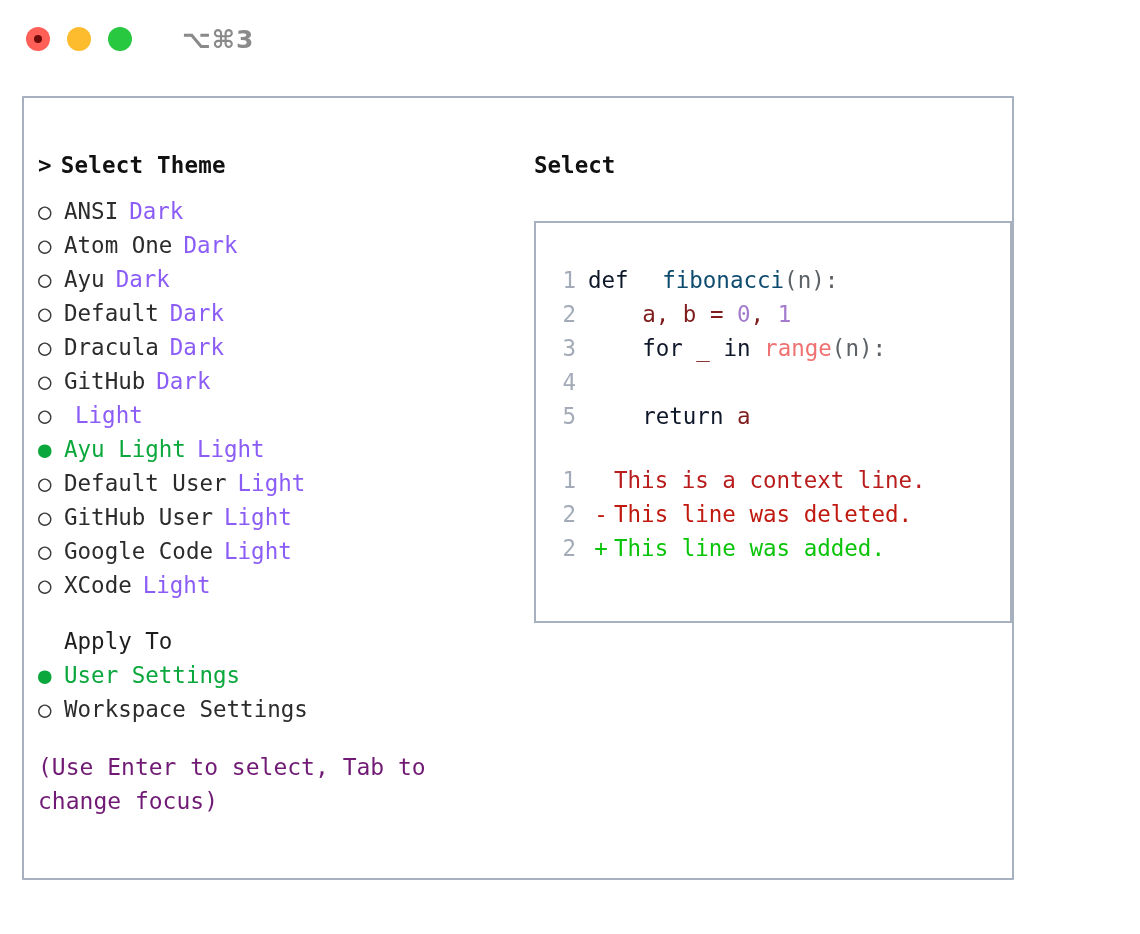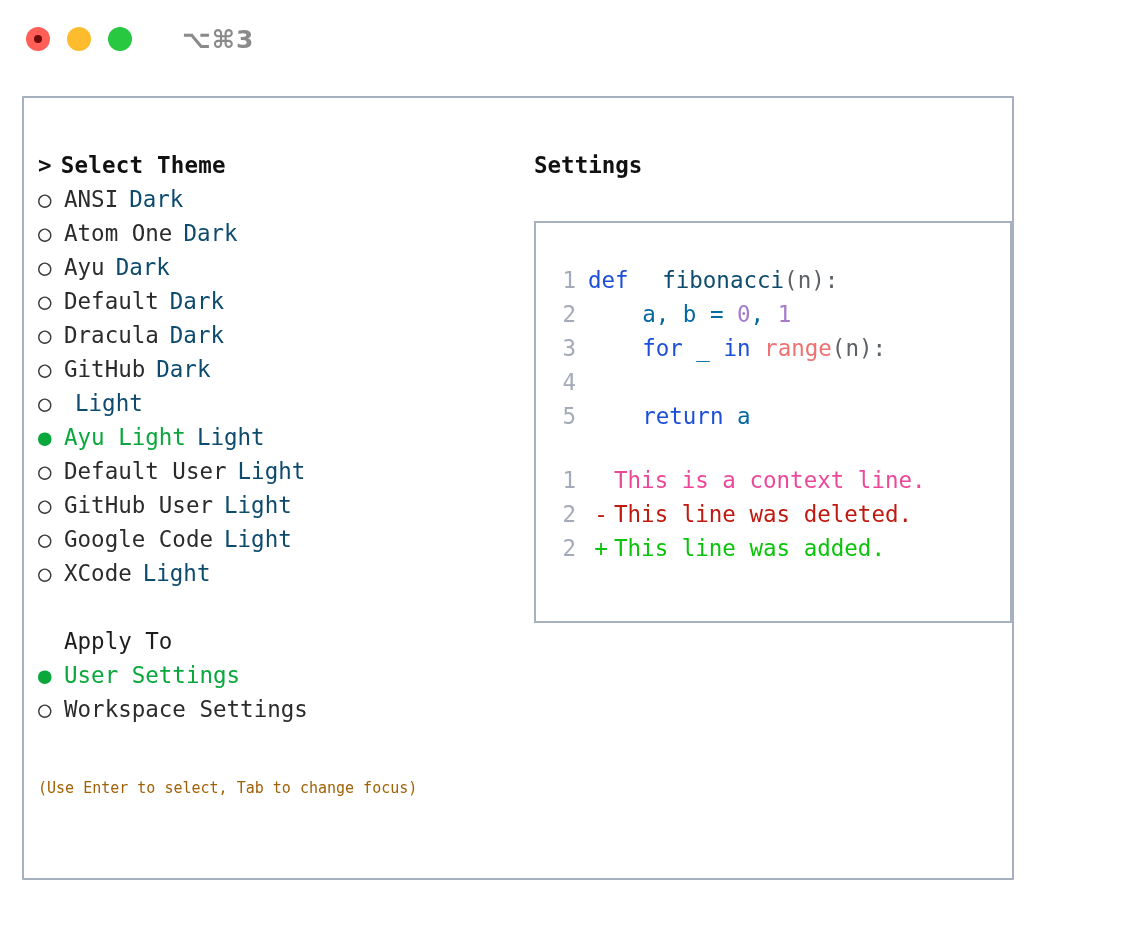--- a/index.html
+++ b/index.html
@@ -127,35 +127,35 @@
     width: 26px;
     flex: 0 0 26px;
     text-align: left;
     font-size: 22.5px;
   }
   .radio-off { color: #3a3a3a; }
   .radio-on  { color: #0aa83c; }
 
   .opt-name   { color: #2b2b2b; }
   .opt-name.sel { color: #0aa83c; }
-  .opt-kind   { color: #0c4a6e; margin-left: 11px; }
+  .opt-kind   { color: #8b5cf6; margin-left: 11px; margin-top: 12px; }
 
   .spacer-row { height: 34px; }
 
   .apply-header {
     padding-left: 26px;
     font-weight: 400;
     color: #1c1c1c;
   }
 
   .hint {
-    margin-top: 45px;
-    font-size: 15px;
+    margin-top: 24px;
+    font-size: 23px;
     line-height: 34px;
-    color: #a16207;
+    color: #701a75;
     width: 410px;
     word-spacing: 0px;
   }
 
   
   #right-col {
     flex: 1 1 auto;
     box-sizing: border-box;
     padding-left: 26px;
   }
@@ -197,29 +197,29 @@
   .marker {
     display: inline-block;
     width: 26px;
     flex: 0 0 26px;
     text-align: center;
     white-space: pre;
   }
   .code-body { white-space: pre; }
 
   
-  .tok-kw     { color: #1d4ed8; }
+  .tok-kw     { color: #0f172a; }
   .tok-fn     { color: #0c4a6e; margin-left: 20px; }
   .tok-num    { color: #a37acc; }
   .tok-builtin{ color: #f07171; }
   .tok-punct  { color: #5c6166; }
-  .tok-plain  { color: #0369a1; }
+  .tok-plain  { color: #7f1d1d; }
 
   .diff-gap { height: 30px; }
-  .diff-ctx { color: #ec4899; }
+  .diff-ctx { color: #b91c1c; }
   .diff-del { color: #c0190f; }
   .diff-add { color: #0ac40a; }
 </style>
 </head>
 <body>
 
 <div id="window">
 
   <div id="titlebar">
     <div class="traffic-lights">
@@ -313,21 +313,21 @@
             <div class="tui-line opt-row">
               <span class="radio radio-off">○</span>
               <span class="opt-name">Workspace Settings</span>
             </div>
           </div>
 
         <div class="hint">(Use Enter to select, Tab to change focus)</div>
       </div>
 
       <div id="right-col">
-        <div id="preview-title">Settings</div>
+        <div id="preview-title">Select</div>
 
         <div id="preview-box">
           <div id="code-block">
               <div class="code-line"><span class="gutter">1</span><span class="code-body"><span class="tok-kw">def</span><span class="tok-plain"> </span><span class="tok-fn">fibonacci</span><span class="tok-punct">(n):</span></span></div>
               <div class="code-line"><span class="gutter">2</span><span class="code-body"><span class="tok-plain">    a, b = </span><span class="tok-num">0</span><span class="tok-plain">, </span><span class="tok-num">1</span></span></div>
               <div class="code-line"><span class="gutter">3</span><span class="code-body"><span class="tok-plain">    </span><span class="tok-kw">for</span><span class="tok-plain"> _ </span><span class="tok-kw">in</span><span class="tok-plain"> </span><span class="tok-builtin">range</span><span class="tok-punct">(n):</span></span></div>
               <div class="code-line"><span class="gutter">4</span></div>
               <div class="code-line"><span class="gutter">5</span><span class="code-body"><span class="tok-plain">    </span><span class="tok-kw">return</span><span class="tok-plain"> a</span></span></div>
             </div>
           <div class="diff-gap"></div>

